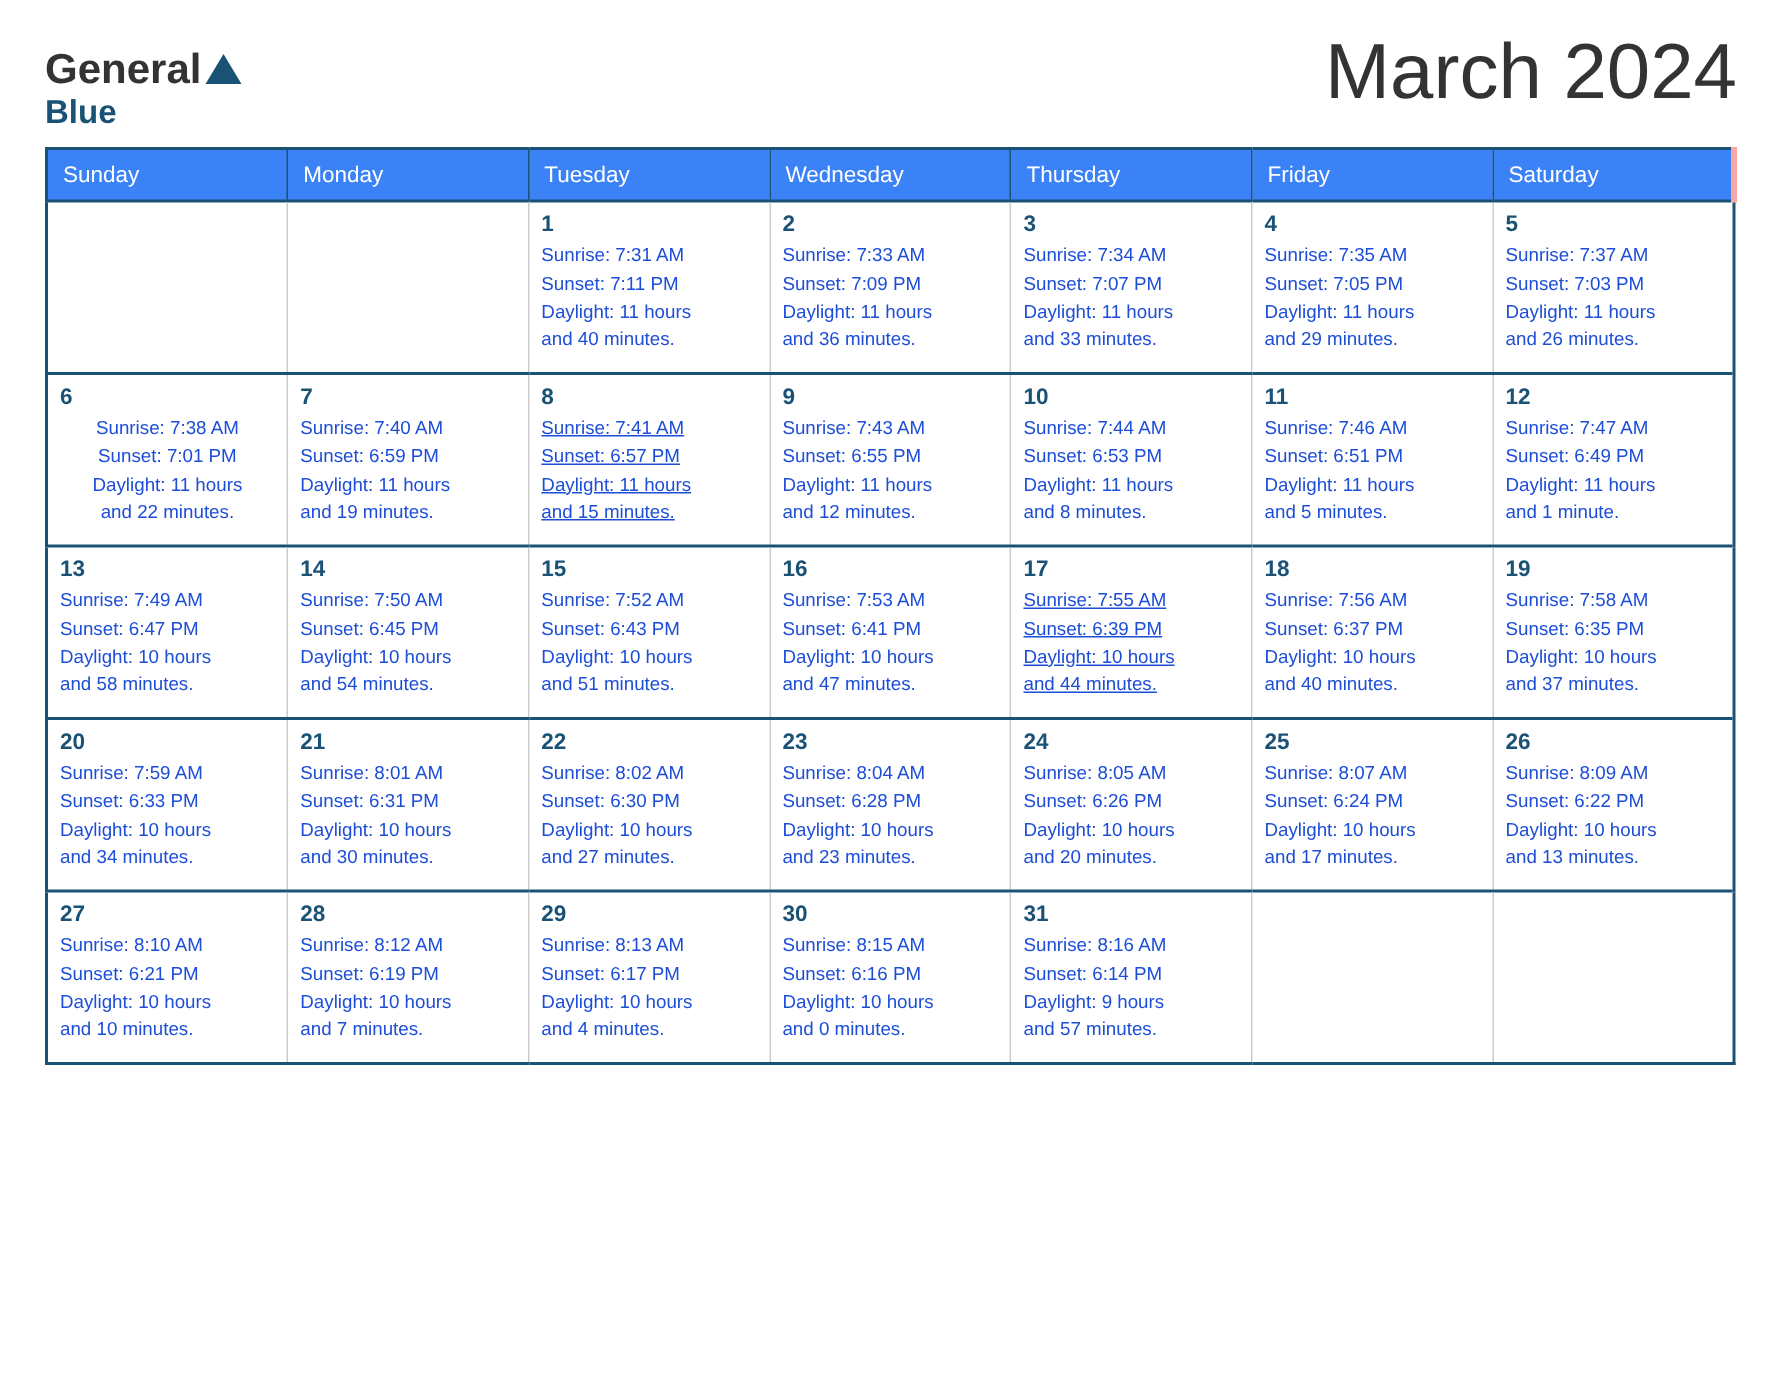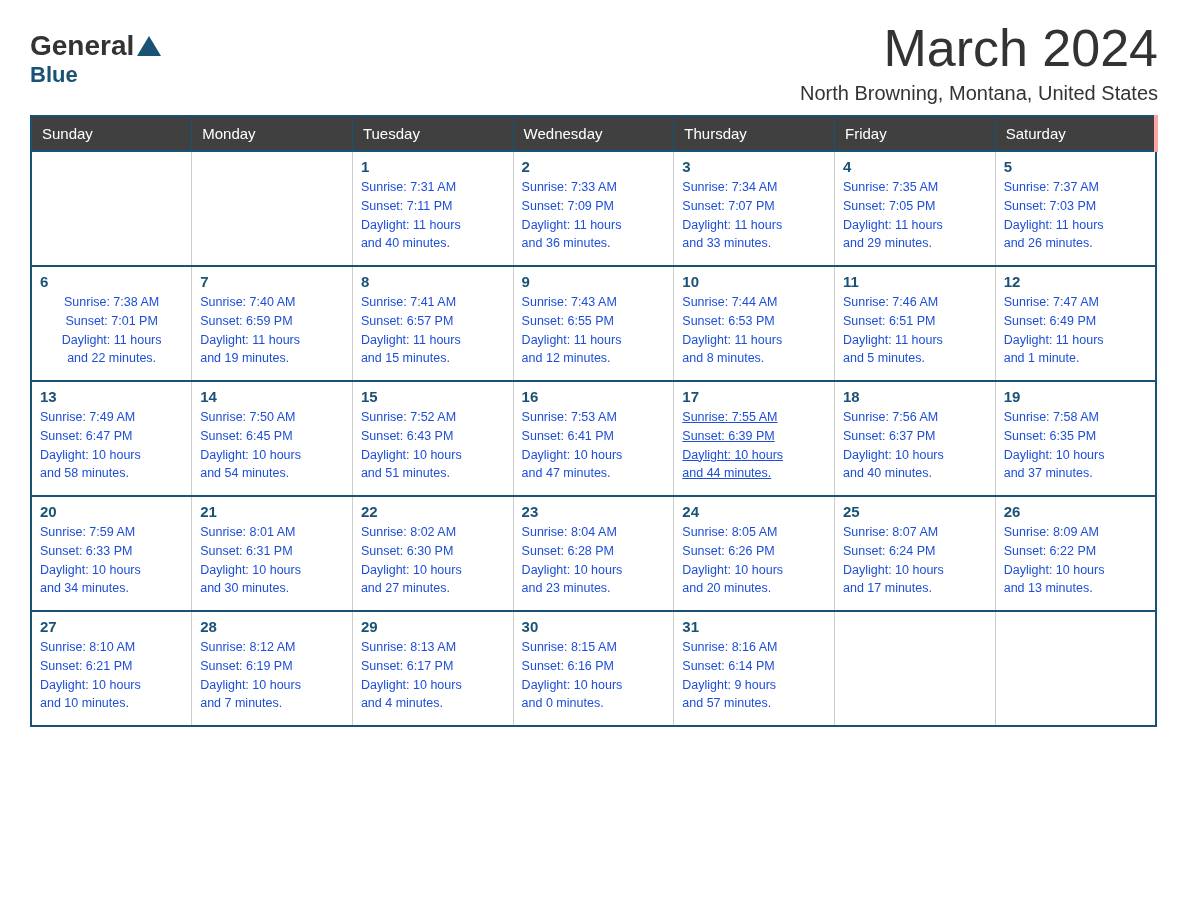--- a/index.html
+++ b/index.html
@@ -59,21 +59,21 @@
       font-size: 20px;
       color: #333;
       margin-top: 5px;
     }
     .calendar {
       width: 100%;
       border-collapse: collapse;
       margin-top: 10px;
     }
     .calendar th {
-      background-color: #404040;
+      background-color: #3b82f6;
       color: #fff;
       padding: 8px 10px;
       text-align: left;
       font-size: 15px;
       font-weight: normal;
       border: 1px solid #1a5276;
     }
     .calendar td {
       border: 1px solid #ccc;
       vertical-align: top;
@@ -128,21 +128,20 @@
 <div class="header-area">
   <div class="logo">
     <div class="logo-text">
       <span class="logo-general">General</span>
       <span class="logo-triangle"></span>
     </div>
     <span class="logo-blue">Blue</span>
   </div>
   <div class="title-area">
     <div class="main-title">March 2024</div>
-    <div class="subtitle">North Browning, Montana, United States</div>
   </div>
 </div>
 
 <table class="calendar">
   <thead>
     <tr>
     <th>Sunday</th>
         <th>Monday</th>
         <th>Tuesday</th>
         <th>Wednesday</th>
@@ -201,21 +200,21 @@
         </td>
         <td>
           <span class="day-number">7</span>
           <div class="day-info" style="white-space: pre-line;">Sunrise: 7:40 AM
 Sunset: 6:59 PM
 Daylight: 11 hours
 and 19 minutes.</div>
         </td>
         <td>
           <span class="day-number">8</span>
-          <div class="day-info" style="white-space: pre-line;">Sunrise: 7:41 AM
+          <div class="day-info" style="white-space: pre-line; text-decoration: underline;">Sunrise: 7:41 AM
 Sunset: 6:57 PM
 Daylight: 11 hours
 and 15 minutes.</div>
         </td>
         <td>
           <span class="day-number">9</span>
           <div class="day-info" style="white-space: pre-line;">Sunrise: 7:43 AM
 Sunset: 6:55 PM
 Daylight: 11 hours
 and 12 minutes.</div>

